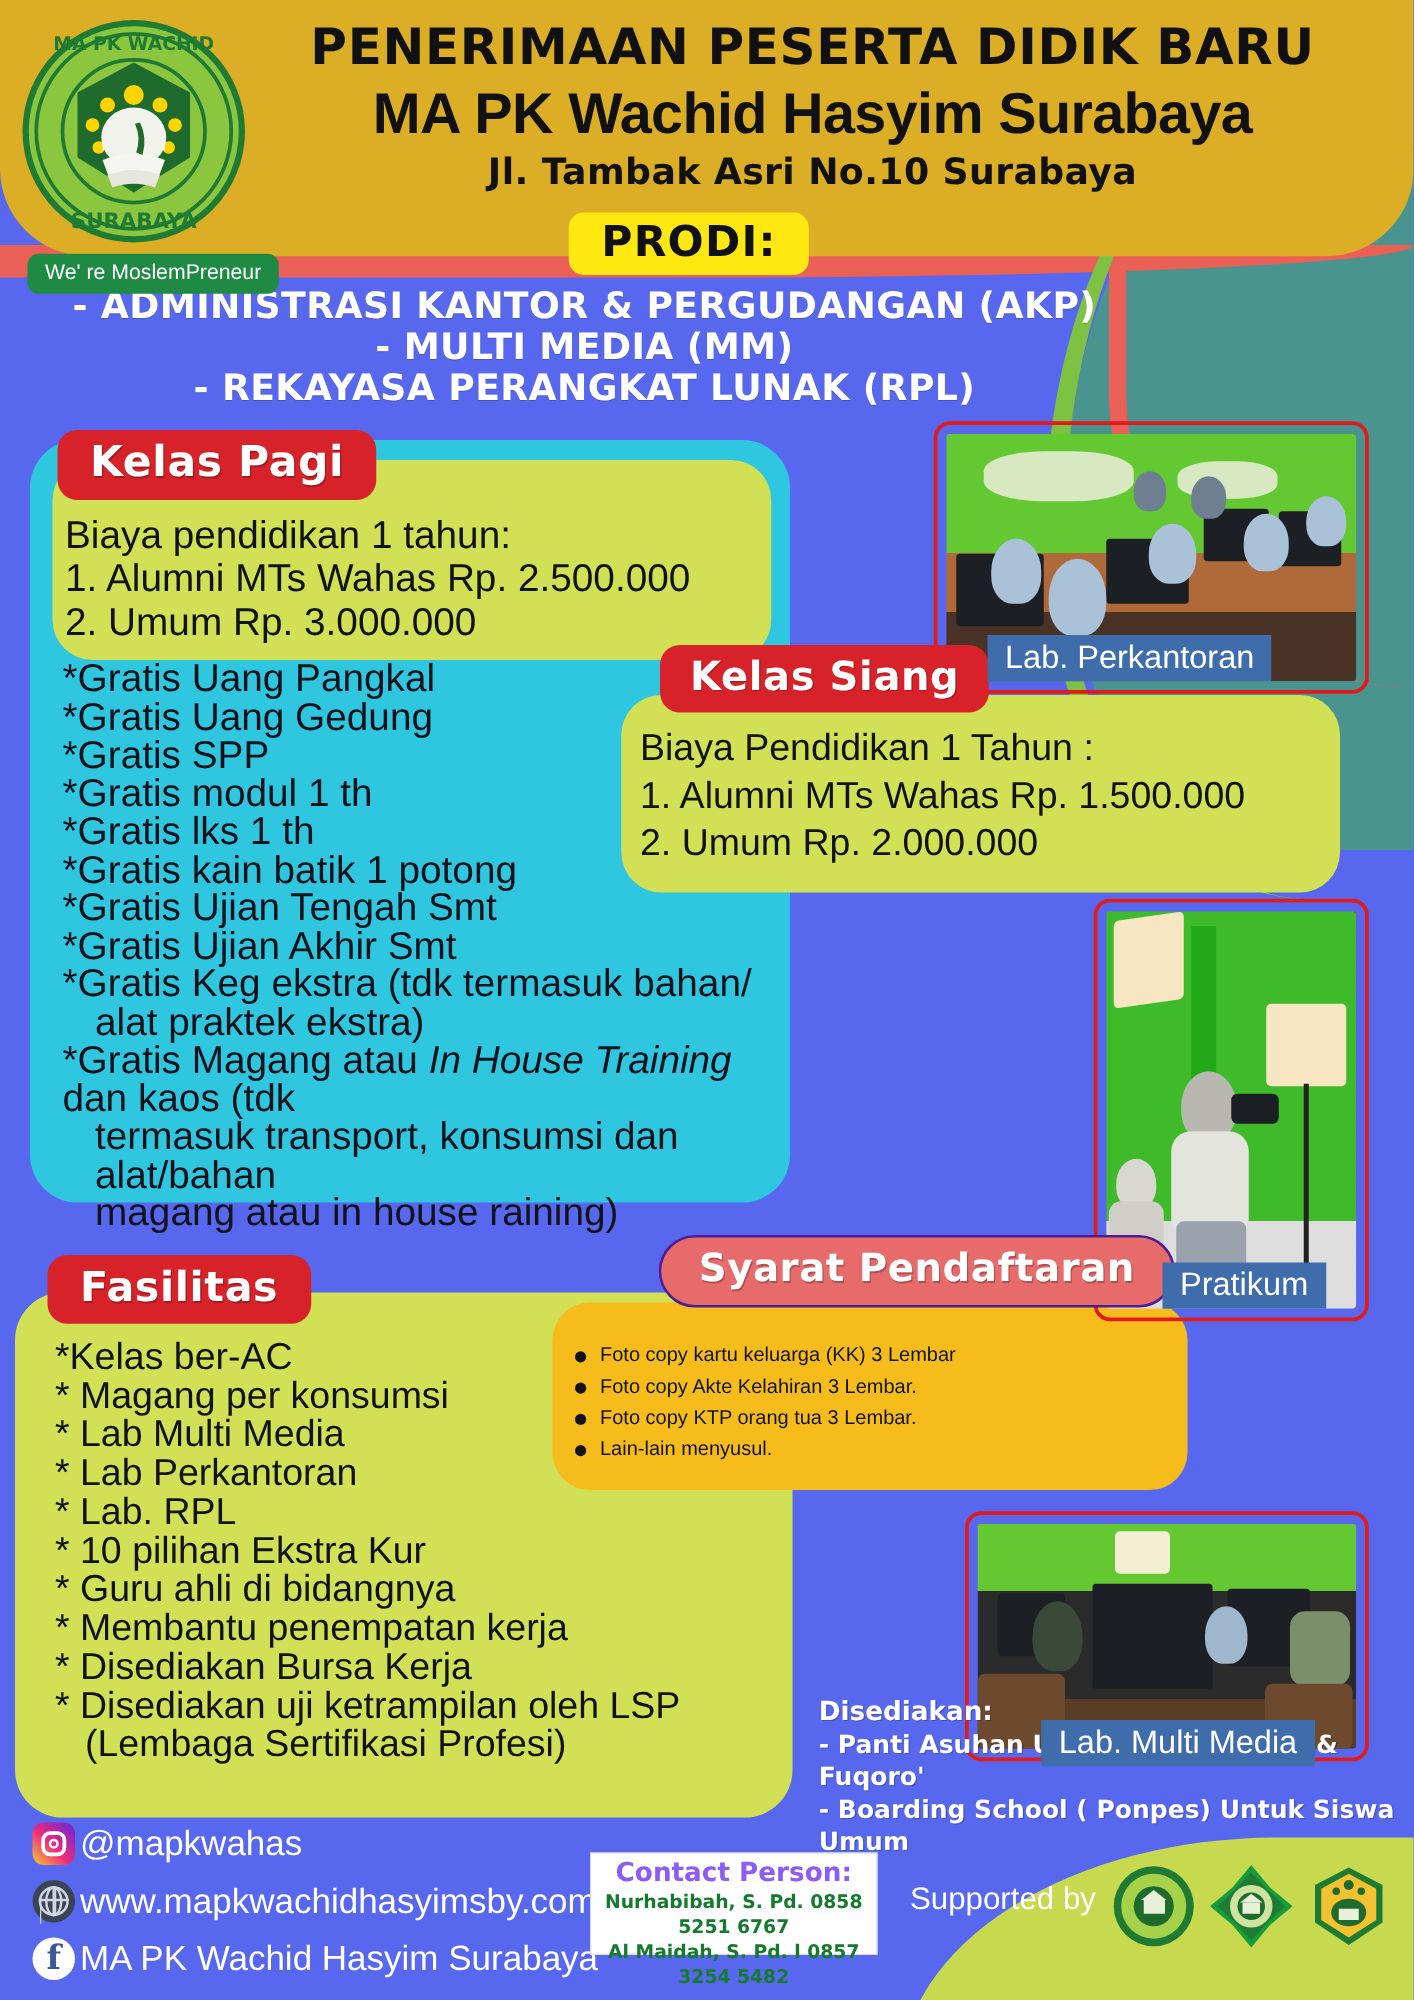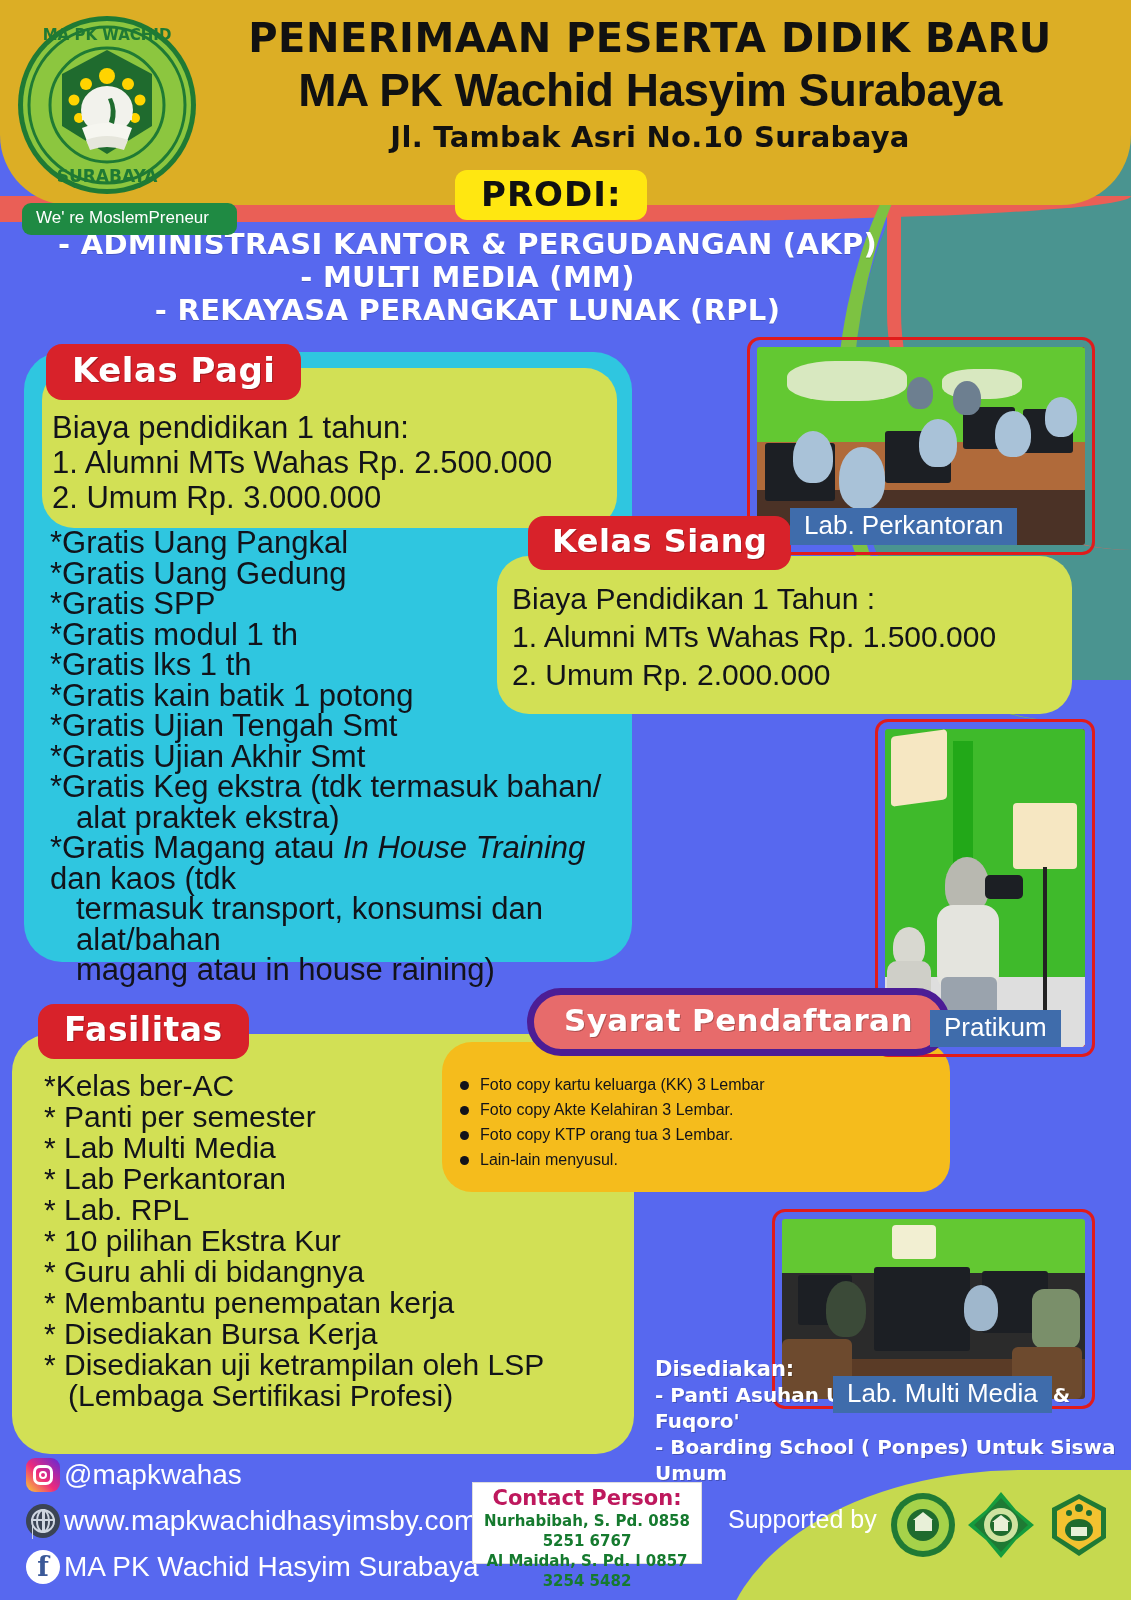--- a/index.html
+++ b/index.html
@@ -69,21 +69,21 @@
   .prodi-badge{
     position:absolute;left:455px;top:170px;z-index:7;
     background:#ffe711;border-radius:12px;
     padding:4px 26px 6px 26px;
     font-family:"DejaVu Sans", sans-serif;
     font-weight:bold;font-size:34px;color:#111;letter-spacing:1px;
   }
   .moslem-badge{
     position:absolute;left:22px;top:203px;z-index:8;
     background:#1f8a43;color:#fff;border-radius:9px;
-    padding:5px 28px 7px 14px;
+    padding:5px 14px 7px 14px;
     font-family:"Liberation Sans", sans-serif;
     font-size:17px;
   }
 
   
   .prodi-list{
     position:absolute;left:0;top:228px;width:935px;z-index:6;text-align:center;
     color:#fff;
     font-family:"DejaVu Sans", sans-serif;
     font-weight:bold;font-size:29px;line-height:33px;letter-spacing:.3px;
@@ -125,21 +125,21 @@
   }
   .badge-siang{
     left:528px;top:516px;background:#d8222a;border-radius:16px;
     padding:6px 24px 10px 24px;font-size:32px;letter-spacing:.5px;
   }
   .badge-fasil{
     left:38px;top:1004px;background:#d8222a;border-radius:16px;
     padding:6px 26px 10px 26px;font-size:33px;letter-spacing:.5px;
   }
   .badge-syarat{
-    left:527px;top:988px;background:#e76b6b;border:7px solid #4c1d95;
+    left:527px;top:988px;background:#e76b6b;border:2px solid #4c1d95;
     border-radius:34px;padding:7px 30px 11px 30px;font-size:31px;letter-spacing:.4px;
   }
 
   
   .txt{
     font-family:"Liberation Sans", sans-serif;color:#12131a;
   }
   .pagi-cost{
     position:absolute;left:52px;top:410px;width:560px;z-index:7;
     font-size:31px;line-height:35px;
@@ -245,21 +245,21 @@
   .ic-fb{background:#fff;border-radius:50%;}
   .ic-fb span{position:absolute;left:0;top:0;width:34px;height:34px;line-height:33px;
     text-align:center;color:#3b5998;font-size:27px;font-weight:bold;
     font-family:"DejaVu Serif", serif;}
 
   .contact-card{
     position:absolute;left:472px;top:1482px;width:228px;height:80px;z-index:10;
     background:#fff;border:1px solid #ddd;text-align:center;
   }
   .cc-title{
-    color:#be185d;font-family:"DejaVu Sans", sans-serif;font-weight:bold;
+    color:#8b5cf6;font-family:"DejaVu Sans", sans-serif;font-weight:bold;
     font-size:21px;line-height:25px;margin-top:3px;
   }
   .cc-line{
     color:#157a2e;font-family:"DejaVu Sans", sans-serif;font-weight:bold;
     font-size:15px;line-height:20px;
   }
 </style>
 </head>
 <body>
 
@@ -346,21 +346,21 @@
   </div>
 
   <div class="txt siang-cost">
     <div>Biaya Pendidikan 1 Tahun :</div>
     <div>1. Alumni MTs Wahas Rp. 1.500.000</div>
     <div>2. Umum Rp. 2.000.000</div>
   </div>
 
   <div class="txt fasil-list">
     <div>*Kelas ber-AC</div>
-    <div>* Panti per semester</div>
+    <div>* Magang per konsumsi</div>
     <div>* Lab Multi Media</div>
     <div>* Lab Perkantoran</div>
     <div>* Lab. RPL</div>
     <div>* 10 pilihan Ekstra Kur</div>
     <div>* Guru ahli di bidangnya</div>
     <div>* Membantu penempatan kerja</div>
     <div>* Disediakan Bursa Kerja</div>
     <div>* Disediakan uji ketrampilan oleh LSP</div>
     <div class="sub">(Lembaga Sertifikasi Profesi)</div>
   </div>

